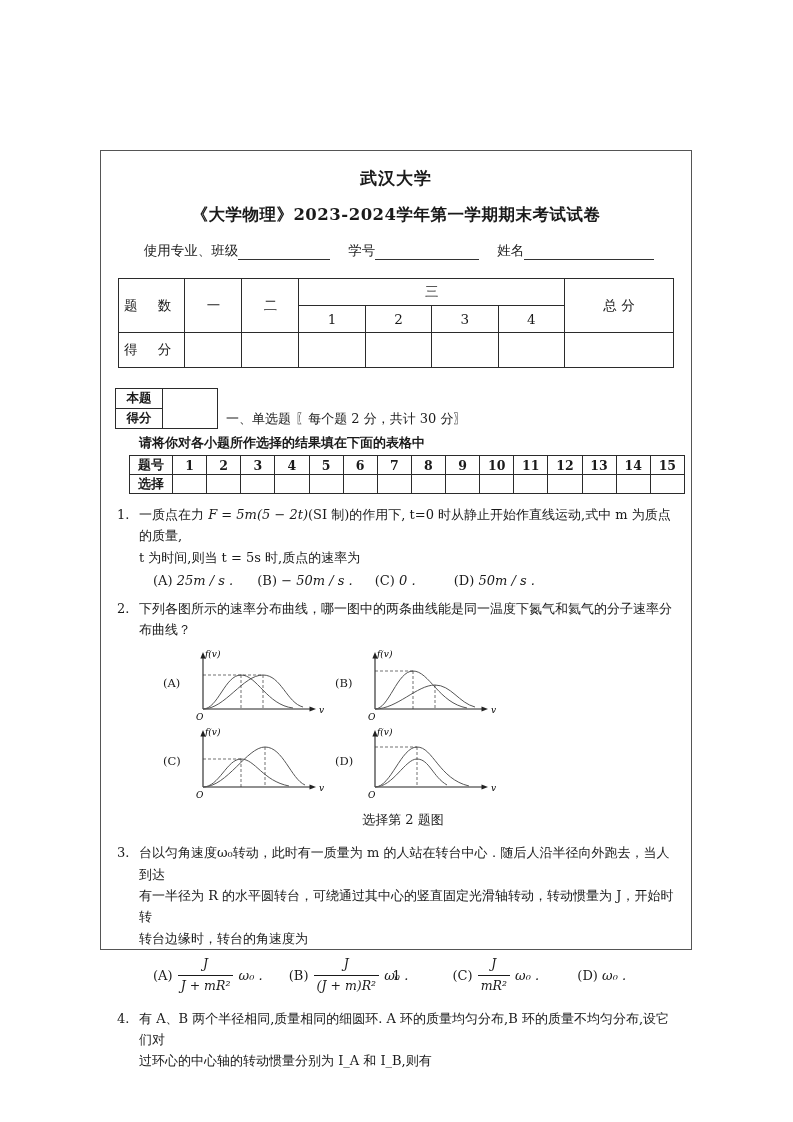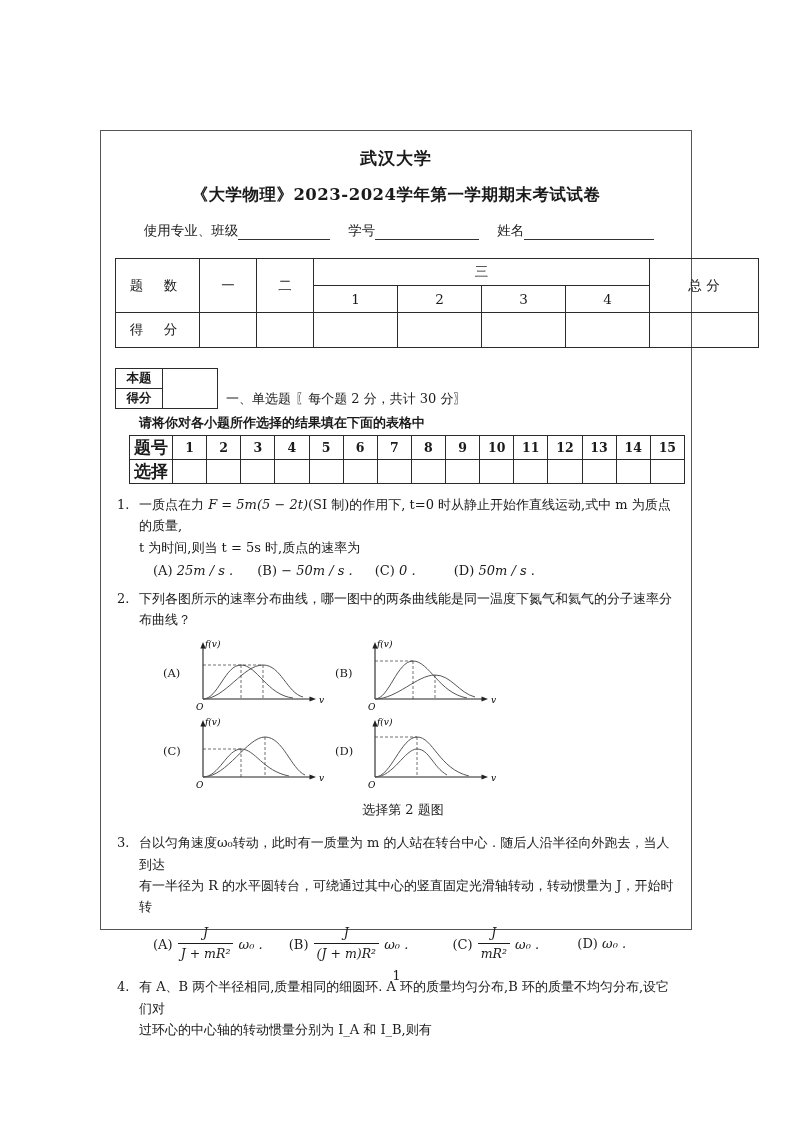--- a/index.html
+++ b/index.html
@@ -13,21 +13,21 @@
     position: relative;
     font-family: "DejaVu Serif", "Liberation Serif", serif;
     color: #1a1a1a;
     overflow: hidden;
   }
 
   
   #exam-frame {
     position: absolute;
     left: 100px;
-    top: 130px;
+    top: 150px;
     width: 592px;
     height: 800px;
     border: 1.5px solid #555;
     box-sizing: border-box;
     padding: 10px 14px 0 14px;
   }
 
   
   .univ-title {
     text-align: center;
@@ -59,21 +59,21 @@
     vertical-align: bottom;
     height: 13px;
   }
   .r-short { width: 92px; }
   .r-mid { width: 104px; }
   .r-long { width: 130px; }
 
   
   table.score-table {
     border-collapse: collapse;
-    width: 644px;
+    width: 556px;
     margin: 18px auto 0 auto;
     table-layout: fixed;
   }
   table.score-table td, table.score-table th {
     border: 1px solid #2b2b2b;
     text-align: center;
     font-size: 13.5px;
     font-weight: normal;
     height: 26px;
     padding: 0;
@@ -122,21 +122,21 @@
   table.answer-grid td {
     border: 1px solid #2b2b2b;
     text-align: center;
     font-size: 12.5px;
     font-weight: bold;
     height: 18px;
     padding: 0;
   }
   table.answer-grid td.ag-head {
     width: 42px;
-    font-size: 17px;
+    font-size: 13px;
   }
   table.answer-grid tr.choice-row td { height: 17px; margin-top: 15px; }
 
   
   .question {
     display: flex;
     font-size: 13px;
     line-height: 1.65;
     margin-top: 10px;
   }
@@ -408,20 +408,21 @@
 
       <div class="fig-caption" style="margin-left:-10px">选择第 2 题图</div>
     </div>
   </div>
 
   <div class="question" style="margin-top:12px">
     <div class="q-num">3.</div>
     <div class="q-body">
       <div class="q-line">台以匀角速度ω₀转动，此时有一质量为 m 的人站在转台中心．随后人沿半径向外跑去，当人到达</div>
       <div class="q-line">有一半径为 R 的水平圆转台，可绕通过其中心的竖直固定光滑轴转动，转动惯量为 J，开始时转</div>
+      <div class="q-line">转台边缘时，转台的角速度为</div>
       <div class="opts" style="margin-top:6px">
         <span class="opt" style="margin-left:14px">
           <span>(A)</span>
           <span class="frac">
             <span class="num">J</span>
             <span class="den">J + mR²</span>
           </span>
           <span class="mathvar">ω₀ .</span>
         </span>
         <span class="opt" style="margin-left:22px">

